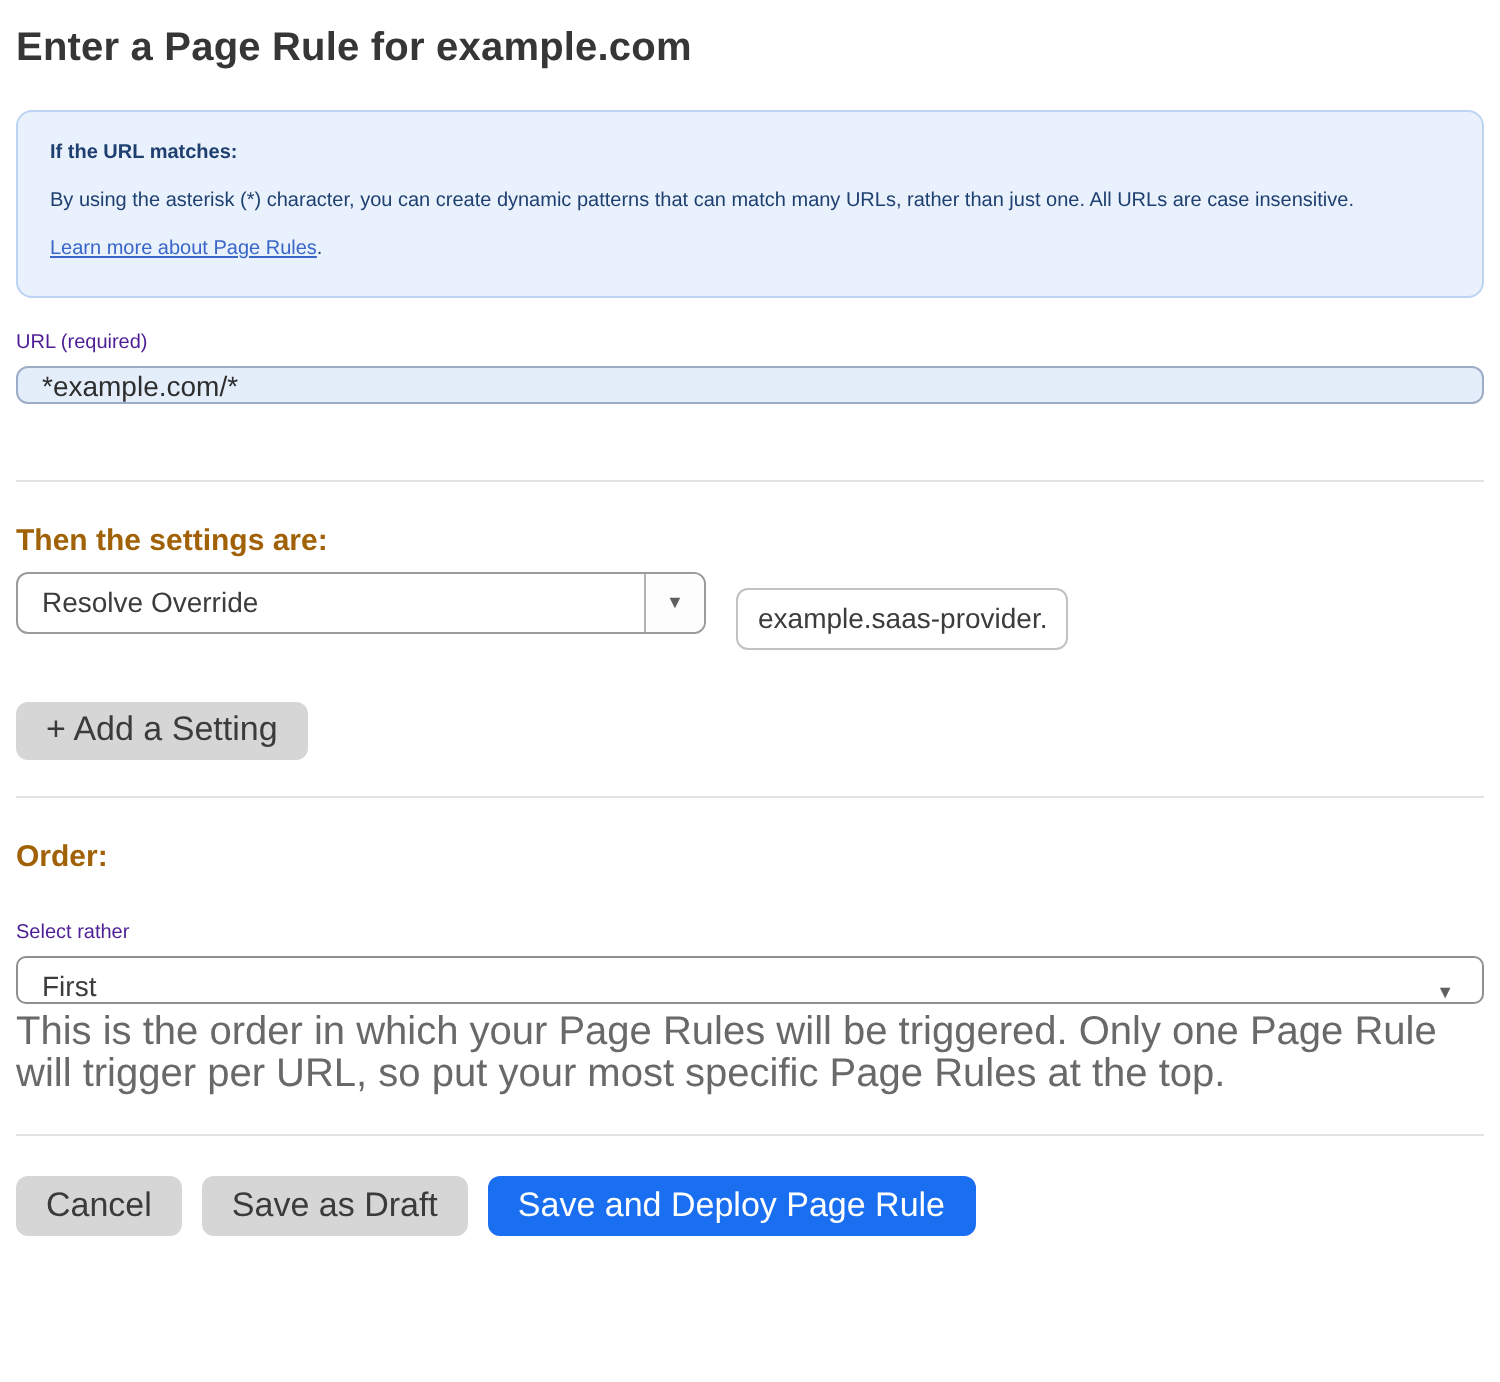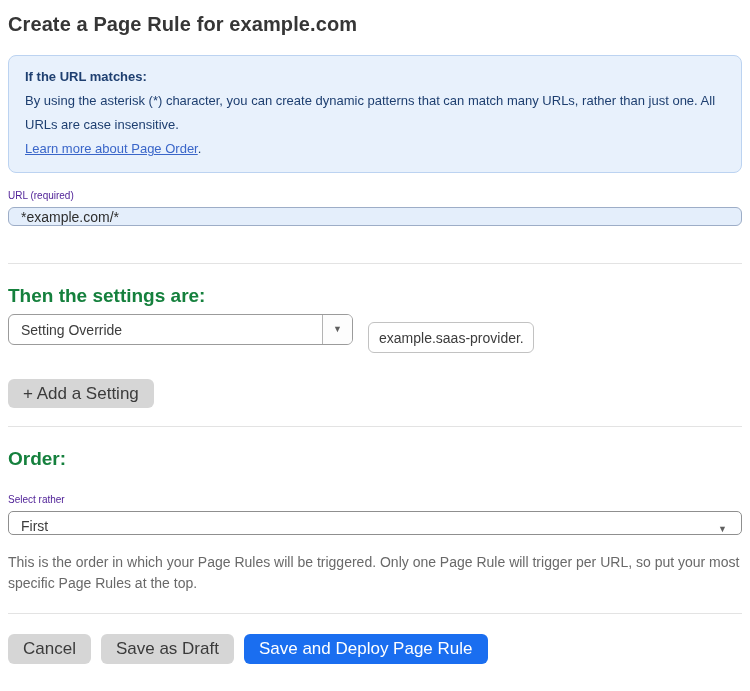--- a/index.html
+++ b/index.html
@@ -17,21 +17,21 @@
     color: #363636;
     margin: 5px 0 19px 0;
     letter-spacing: 0.1px;
   }
   .info-box {
     background: var(--info-bg, #e8f1fc);
     border: 1px solid var(--info-border, #bcd3f1);
     border-radius: 8px;
     padding: 9px 16px 11px 16px;
     color: var(--info-text, #1e3f70);
-    font-size: 13px;
+    font-size: 10px;
     line-height: 24px;
   }
   .info-box .info-heading { font-weight: 700; }
   .info-box a {
     color: var(--link-blue, #3a66c9);
     text-decoration: underline;
     cursor: pointer;
   }
   .field-label {
     display: block;
@@ -53,23 +53,23 @@
   }
   .divider {
     border: none;
     border-top: 1px solid #e3e3e3;
     margin: 0;
   }
   .divider-1 { margin-top: 37px; }
   .divider-2 { margin-top: 18px; }
   .divider-3 { margin-top: 19px; }
   .section-heading {
-    font-size: 19px;
+    font-size: 15px;
     font-weight: 700;
-    color: #15803d;
+    color: #a16207;
     margin-top: 21px;
   }
   .settings-row {
     display: flex;
     align-items: flex-start;
     margin-top: 7px;
   }
   .settings-col-label {
     font-size: 14px;
     color: #3f3f3f;
@@ -143,59 +143,59 @@
     background: #ffffff;
     display: flex;
     align-items: flex-end;
     justify-content: space-between;
     padding: 0 14px 0 12px;
     font-size: 14px;
     color: #3c3c3c;
     cursor: pointer;
   }
   .help-text {
-    margin-top: 17px;
-    font-size: 14px;
+    margin-top: 4px;
+    font-size: 20px;
     line-height: 21px;
     color: #696969;
   }
   .footer-buttons {
     display: flex;
     gap: 10px;
     margin-top: 20px;
   }
   .btn-primary {
     background: var(--accent-blue, #1a6ef0);
     color: #ffffff;
   }
 </style>
 </head>
 <body>
 
 
 
-<h1 class="page-title">Create a Page Rule for example.com</h1>
+<h1 class="page-title">Enter a Page Rule for example.com</h1>
 
 <div class="info-box">
   <div class="info-heading">If the URL matches:</div>
   <div class="info-body">By using the asterisk (*) character, you can create dynamic patterns that can match many URLs, rather than just one. All URLs are case insensitive.</div>
-  <div><a>Learn more about Page Order</a><span>.</span></div>
+  <div><a>Learn more about Page Rules</a><span>.</span></div>
 </div>
 
 <label class="field-label">URL (required)</label>
 <input class="url-input" type="text" value="*example.com/*" style="">
 
 <hr class="divider divider-1">
 
 <h2 class="section-heading">Then the settings are:</h2>
 
 <div class="settings-row">
   <div>
     <div class="setting-select">
-      <span class="select-text">Setting Override</span>
+      <span class="select-text">Resolve Override</span>
       <span class="caret-box">
         <span class="caret-glyph">▼</span>
       </span>
     </div>
   </div>
   <div class="value-col">
     <input class="value-input" type="text" value="example.saas-provider.com" style="">
   </div>
 </div>
 

